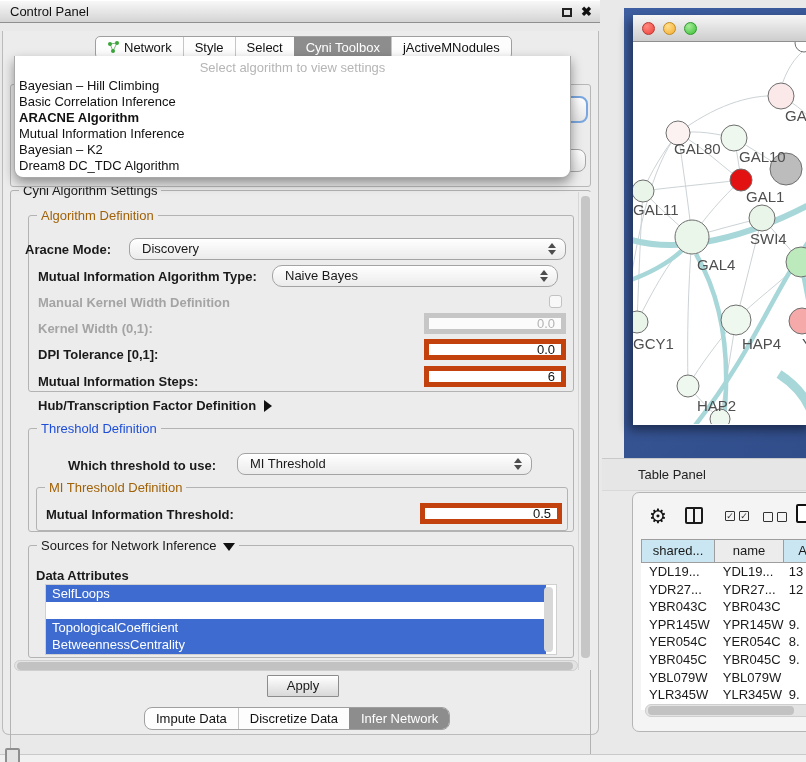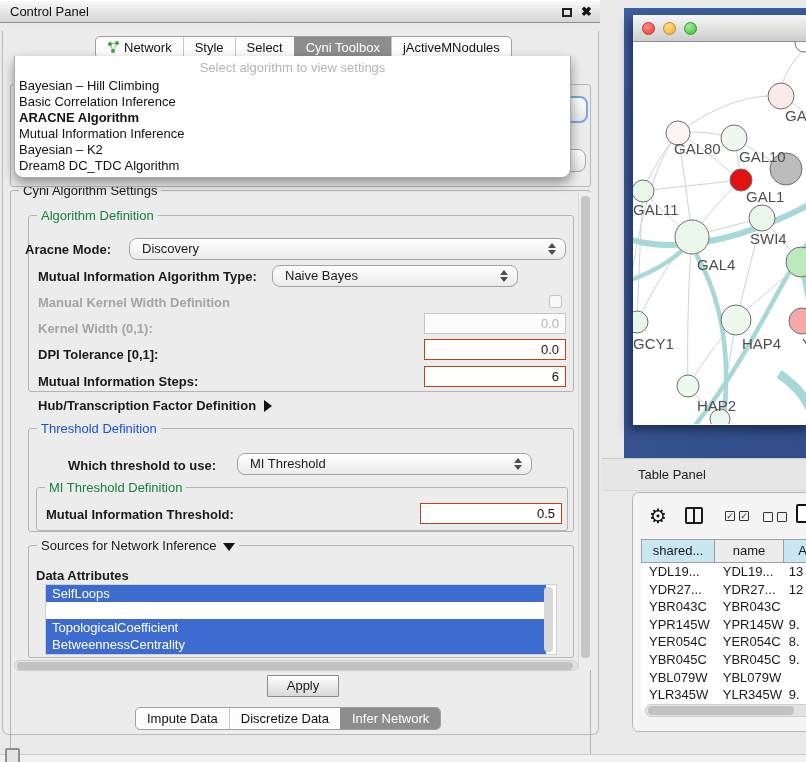--- a/index.html
+++ b/index.html
@@ -22,21 +22,21 @@
     border:1px solid #bbb; border-top:none; border-radius:0 0 7px 7px; }
 
   
   .tabbar { display:inline-flex; height:23px; background:#fdfdfd;
     border:1px solid #9f9f9f; border-radius:5px; overflow:hidden; }
   .tab { padding:0 11px; line-height:21px; white-space:nowrap; color:#111;
     border-left:1px solid #c6c6c6; display:flex; align-items:center; gap:4px; }
   .tab:first-child { border-left:none; }
   .tab.selected { background:#8d8d8d; color:#fff; border-left-color:#8d8d8d; }
   .top-tabbar { left:95px; top:36px; }
-  .bottom-tabbar { left:135px; top:707px; }
+  .bottom-tabbar { left:144px; top:707px;border-radius:8px; }
 
   
   .popup { left:14px; top:56px; width:557px; height:122px; background:#fff;
     border:1px solid #a9a9a9; border-top:none; border-radius:0 0 9px 9px;
     box-shadow:0 5px 12px rgba(0,0,0,.40); z-index:10; padding-top:2px; }
   .popup-prompt { height:20px; line-height:20px; text-align:center; color:#b5b5b5; }
   .popup-item { height:16px; line-height:16px; padding-left:4px; color:#111; }
   .popup-item.bold { font-weight:bold; }
 
   
@@ -46,37 +46,37 @@
     border:2px solid #7aa7e0; border-radius:8px;
     background:linear-gradient(180deg,#fff,#e6e6e6); }
   .frag-combo2 { left:540px; top:149px; width:46px; height:23px; z-index:2;
     border:1px solid #a6a6a6; border-radius:8px;
     background:linear-gradient(180deg,#fff,#e8e8e8); }
 
   
   .groupbox { border:1px solid #b3b3b3; border-radius:3px; }
   .legend { position:absolute; top:-8px; left:8px; background:#ececec;
     padding:0 4px; line-height:15px; white-space:nowrap; }
-  .legend.blue { color:#15803d; }
+  .legend.blue { color:#a16207; }
   .legend.green { color:#1d4ed8; }
   .bold { font-weight:bold; }
   .disabled-text { color:#a4a4a4; }
 
   
   .combo { height:22px; border:1px solid #a3a3a3; border-radius:8px;
     background:linear-gradient(180deg,#ffffff,#ebebeb);
     line-height:20px; padding-left:12px; box-shadow:inset 0 1px 0 #fff; }
   .spinner { position:absolute; right:9px; top:4px; }
   .spin-up { width:0; height:0; border-left:4px solid transparent; border-right:4px solid transparent;
     border-bottom:5px solid #4d4d4d; margin-bottom:2px; }
   .spin-down { width:0; height:0; border-left:4px solid transparent; border-right:4px solid transparent;
     border-top:5px solid #4d4d4d; }
 
   
-  .tfield { height:21px; border:1px solid #c2410c; background:#fff; font-family:inherit;
+  .tfield { height:21px; border:5px solid #c2410c; background:#fff; font-family:inherit;
     font-size:13px; text-align:right; padding:0 6px; width:100%; color:#111; }
   .tfield.dim { border-color:#c6c6c6; color:#b4b4b4; background:#fbfbfb; }
 
   .checkbox { width:13px; height:13px; border:1px solid #c2c2c2; border-radius:3px; background:#f8f8f8; }
 
   .tri-right { display:inline-block; width:0; height:0; border-top:6px solid transparent;
     border-bottom:6px solid transparent; border-left:8px solid #111; margin-left:8px; vertical-align:-2px; }
   .tri-down { display:inline-block; width:0; height:0; border-left:6px solid transparent;
     border-right:6px solid transparent; border-top:8px solid #111; margin-left:6px; vertical-align:-1px; }
 
@@ -211,21 +211,21 @@
   <div class="abs bold" style="left:25px; top:242px;">Aracne Mode:</div>
   <div class="abs combo" style="left:129px; top:238px; width:437px;">
     <span>Discovery</span>
     <span class="spinner">
         <div class="spin-up"></div>
         <div class="spin-down"></div>
       </span>
   </div>
 
   <div class="abs bold" style="left:38px; top:269px;">Mutual Information Algorithm Type:</div>
-  <div class="abs combo" style="left:272px; top:265px; width:246px;">
+  <div class="abs combo" style="left:272px; top:265px; width:286px;border-radius:10px;">
     <span>Naive Bayes</span>
     <span class="spinner">
         <div class="spin-up"></div>
         <div class="spin-down"></div>
       </span>
   </div>
 
   <div class="abs bold disabled-text" style="left:38px; top:295px;">Manual Kernel Width Definition</div>
   <div class="abs checkbox" style="left:549px; top:295px;"></div>
 

